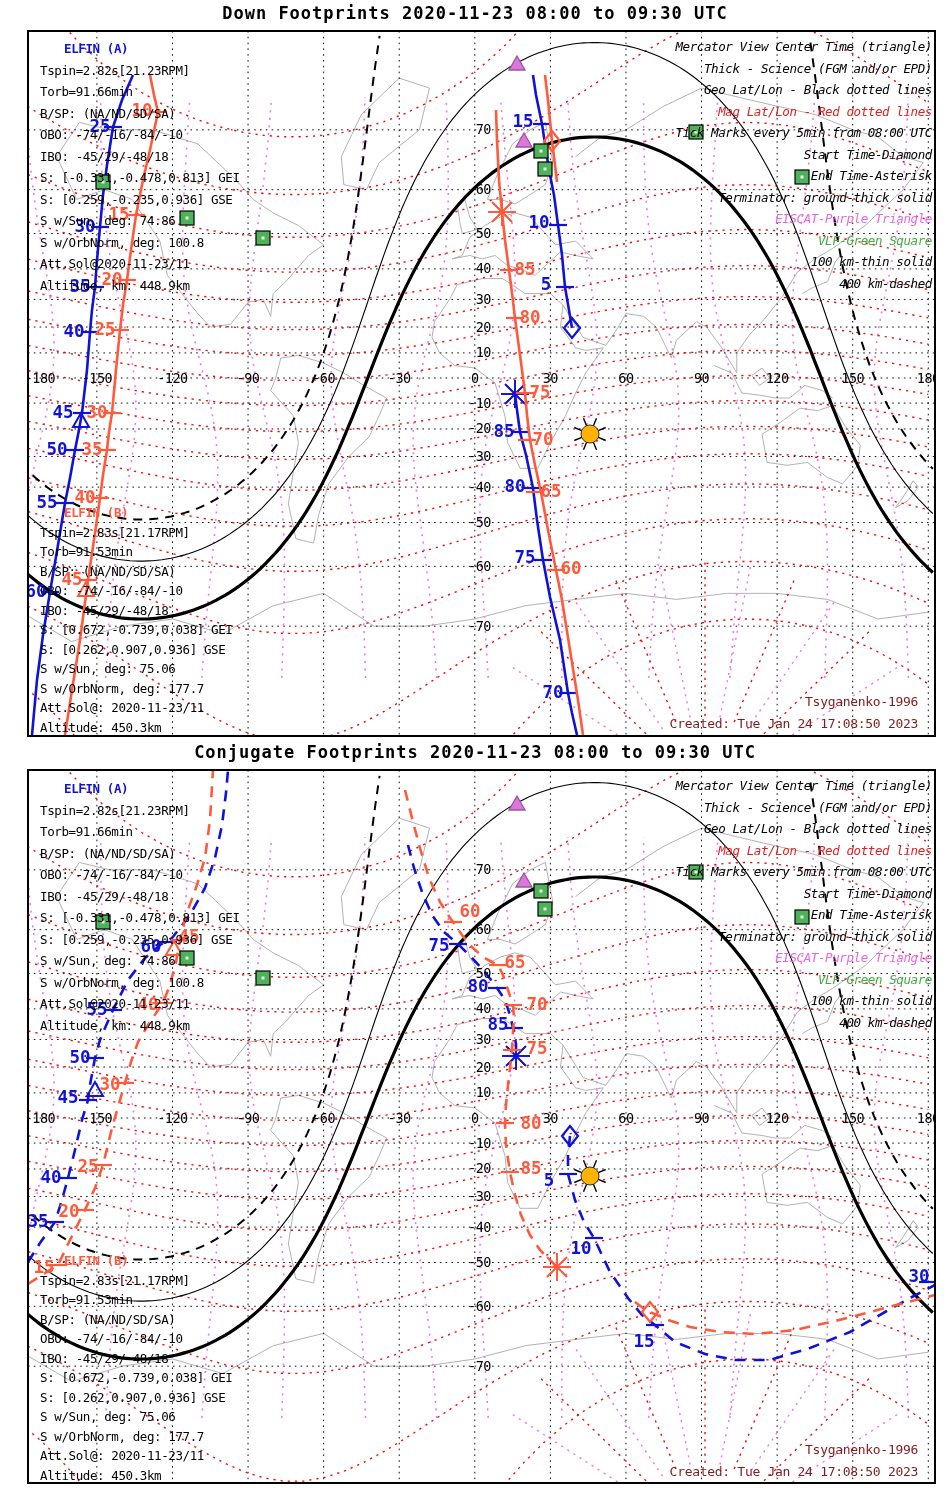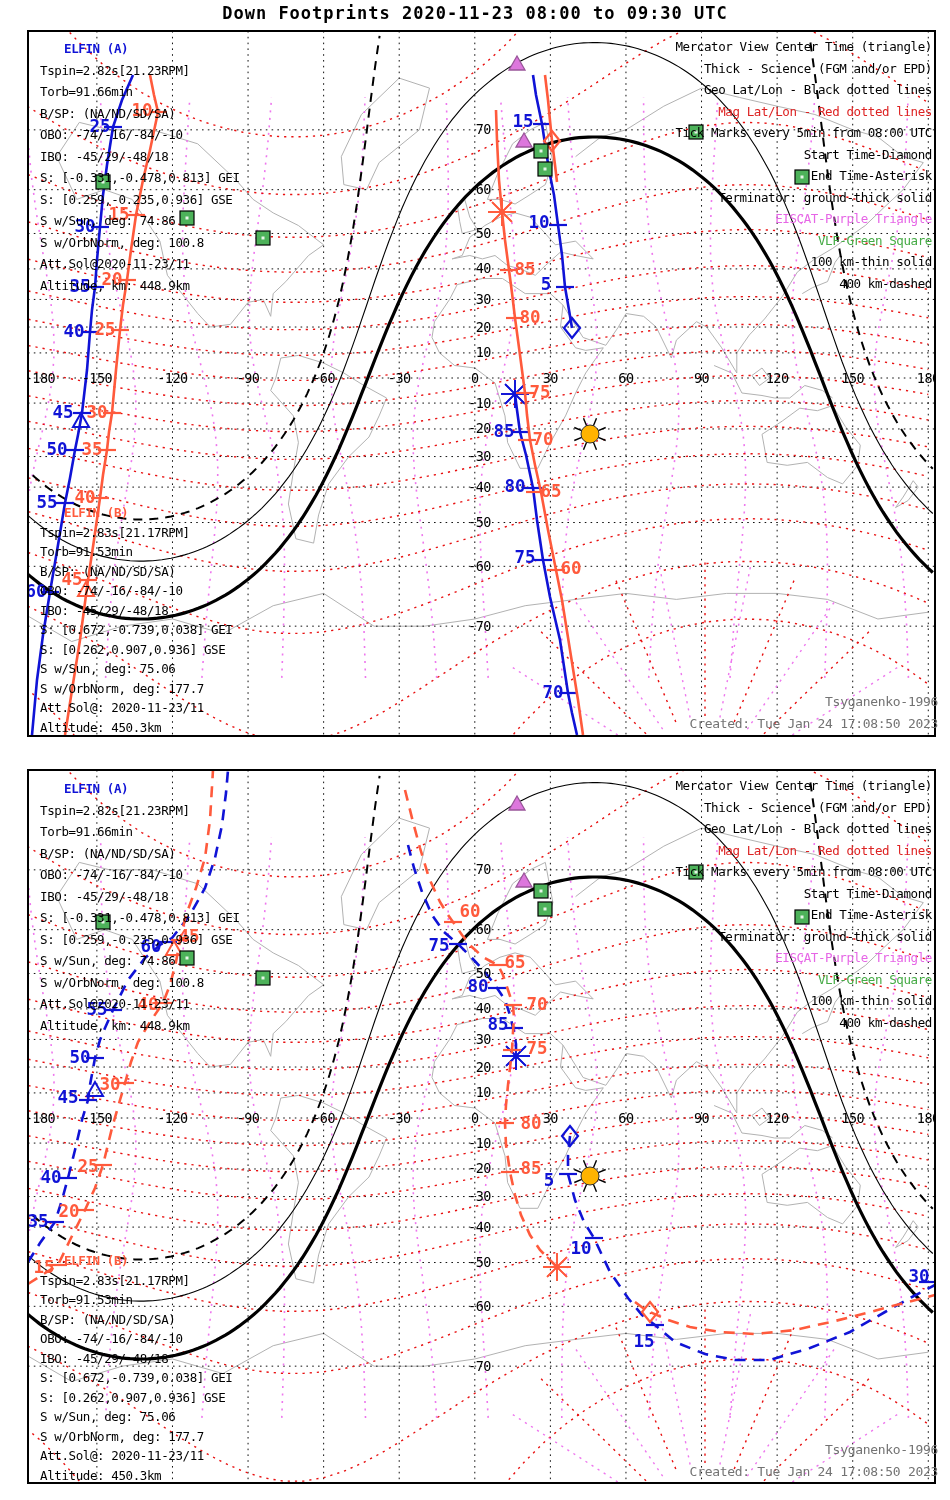--- a/index.html
+++ b/index.html
@@ -8,23 +8,23 @@
   svg.mapsvg{position:absolute;left:0;top:0;}
   .panel-title{position:absolute;left:0;width:950px;text-align:center;
     font-size:17px;font-weight:600;letter-spacing:1px;color:#000;white-space:pre;}
   .info-block{position:absolute;left:40px;font-size:12.5px;letter-spacing:-0.4px;
     color:#000;white-space:pre;}
   .info-line{height:21.5px;line-height:21.5px;}
   .info-line.tight{height:19.5px;line-height:19.5px;}
   .info-title{font-weight:700;margin-left:24px;}
   .legend-block{position:absolute;right:18px;text-align:right;font-size:12.5px;
     letter-spacing:-0.4px;color:#000;white-space:pre;}
-  .legend-line{height:21.5px;line-height:21.5px;}
-  .footer-model,.footer-created{position:absolute;right:12px;text-align:left;
-    font-size:13px;letter-spacing:-0.3px;color:#737373;white-space:pre;}
+  .legend-line{height:21.5px;line-height:21.5px;font-style:italic;}
+  .footer-model,.footer-created{position:absolute;right:32px;text-align:left;
+    font-size:13px;letter-spacing:-0.3px;color:#7f1d1d;white-space:pre;}
 </style>
 </head>
 <body>
 
 <div class="stage">
   <svg class="mapsvg" id="map" width="950" height="1500" viewBox="0 0 950 1500">
       <defs>
         <clipPath id="clip0">
           <rect x="28" y="31" width="907" height="705"></rect>
         </clipPath>
@@ -528,20 +528,21 @@
           <text x="491" y="1231.5960802455254" text-anchor="end">-40</text>
           <text x="491" y="1267.027695981672" text-anchor="end">-50</text>
           <text x="491" y="1310.8249792602487" text-anchor="end">-60</text>
           <text x="491" y="1370.6643682616518" text-anchor="end">-70</text>
         </g>
       </g>
       <rect x="28" y="770" width="907" height="713" fill="none" stroke="#000" stroke-width="2"></rect>
     </svg>
 
   <div class="panel-title" style="top:3px;">Down Footprints 2020-11-23 08:00 to 09:30 UTC</div>
+  <div class="panel-title" style="top:742px;">Conjugate Footprints 2020-11-23 08:00 to 09:30 UTC</div>
 
   <div class="info-block" style="top:38px;" id="info-a-top"><div class="info-line info-title" style="color: rgb(16, 19, 214);">ELFIN (A)</div><div class="info-line">Tspin=2.82s[21.23RPM]</div><div class="info-line">Torb=91.66min</div><div class="info-line">B/SP: (NA/ND/SD/SA)</div><div class="info-line">OBO: -74/-16/-84/-10</div><div class="info-line">IBO: -45/29/-48/18</div><div class="info-line">S: [-0.331,-0.478,0.813] GEI</div><div class="info-line">S: [0.259,-0.235,0.936] GSE</div><div class="info-line">S w/Sun, deg: 74.86</div><div class="info-line">S w/OrbNorm, deg: 100.8</div><div class="info-line">Att.Sol@2020-11-23/11</div><div class="info-line">Altitude, km: 448.9km</div></div>
   <div class="info-block" style="top:503px;" id="info-b-top"><div class="info-line info-title tight" style="color: rgb(255, 90, 60);">ELFIN (B)</div><div class="info-line tight">Tspin=2.83s[21.17RPM]</div><div class="info-line tight">Torb=91.53min</div><div class="info-line tight">B/SP: (NA/ND/SD/SA)</div><div class="info-line tight">OBO: -74/-16/-84/-10</div><div class="info-line tight">IBO: -45/29/-48/18</div><div class="info-line tight">S: [0.672,-0.739,0.038] GEI</div><div class="info-line tight">S: [0.262,0.907,0.936] GSE</div><div class="info-line tight">S w/Sun, deg: 75.06</div><div class="info-line tight">S w/OrbNorm, deg: 177.7</div><div class="info-line tight">Att.Sol@: 2020-11-23/11</div><div class="info-line tight">Altitude: 450.3km</div></div>
   <div class="info-block" style="top:778px;" id="info-a-bot"><div class="info-line info-title" style="color: rgb(16, 19, 214);">ELFIN (A)</div><div class="info-line">Tspin=2.82s[21.23RPM]</div><div class="info-line">Torb=91.66min</div><div class="info-line">B/SP: (NA/ND/SD/SA)</div><div class="info-line">OBO: -74/-16/-84/-10</div><div class="info-line">IBO: -45/29/-48/18</div><div class="info-line">S: [-0.331,-0.478,0.813] GEI</div><div class="info-line">S: [0.259,-0.235,0.936] GSE</div><div class="info-line">S w/Sun, deg: 74.86</div><div class="info-line">S w/OrbNorm, deg: 100.8</div><div class="info-line">Att.Sol@2020-11-23/11</div><div class="info-line">Altitude, km: 448.9km</div></div>
   <div class="info-block" style="top:1251px;" id="info-b-bot"><div class="info-line info-title tight" style="color: rgb(255, 90, 60);">ELFIN (B)</div><div class="info-line tight">Tspin=2.83s[21.17RPM]</div><div class="info-line tight">Torb=91.53min</div><div class="info-line tight">B/SP: (NA/ND/SD/SA)</div><div class="info-line tight">OBO: -74/-16/-84/-10</div><div class="info-line tight">IBO: -45/29/-48/18</div><div class="info-line tight">S: [0.672,-0.739,0.038] GEI</div><div class="info-line tight">S: [0.262,0.907,0.936] GSE</div><div class="info-line tight">S w/Sun, deg: 75.06</div><div class="info-line tight">S w/OrbNorm, deg: 177.7</div><div class="info-line tight">Att.Sol@: 2020-11-23/11</div><div class="info-line tight">Altitude: 450.3km</div></div>
 
   <div class="legend-block" style="top:36px;" id="legend-top"><div class="legend-line" style="color: rgb(0, 0, 0);">Mercator View Center Time (triangle)</div><div class="legend-line" style="color: rgb(0, 0, 0);">Thick - Science (FGM and/or EPD)</div><div class="legend-line" style="color: rgb(0, 0, 0);">Geo Lat/Lon - Black dotted lines</div><div class="legend-line" style="color: rgb(221, 34, 34);">Mag Lat/Lon - Red dotted lines</div><div class="legend-line" style="color: rgb(0, 0, 0);">Tick Marks every 5min from 08:00 UTC</div><div class="legend-line" style="color: rgb(0, 0, 0);">Start Time-Diamond</div><div class="legend-line" style="color: rgb(0, 0, 0);">End Time-Asterisk</div><div class="legend-line" style="color: rgb(0, 0, 0);">Terminator: ground-thick solid</div><div class="legend-line" style="color: rgb(230, 102, 230);">EISCAT-Purple Triangle</div><div class="legend-line" style="color: rgb(68, 170, 68);">VLF-Green Square</div><div class="legend-line" style="color: rgb(0, 0, 0);">100 km-thin solid</div><div class="legend-line" style="color: rgb(0, 0, 0);">400 km-dashed</div></div>
   <div class="legend-block" style="top:775px;" id="legend-bot"><div class="legend-line" style="color: rgb(0, 0, 0);">Mercator View Center Time (triangle)</div><div class="legend-line" style="color: rgb(0, 0, 0);">Thick - Science (FGM and/or EPD)</div><div class="legend-line" style="color: rgb(0, 0, 0);">Geo Lat/Lon - Black dotted lines</div><div class="legend-line" style="color: rgb(221, 34, 34);">Mag Lat/Lon - Red dotted lines</div><div class="legend-line" style="color: rgb(0, 0, 0);">Tick Marks every 5min from 08:00 UTC</div><div class="legend-line" style="color: rgb(0, 0, 0);">Start Time-Diamond</div><div class="legend-line" style="color: rgb(0, 0, 0);">End Time-Asterisk</div><div class="legend-line" style="color: rgb(0, 0, 0);">Terminator: ground-thick solid</div><div class="legend-line" style="color: rgb(230, 102, 230);">EISCAT-Purple Triangle</div><div class="legend-line" style="color: rgb(68, 170, 68);">VLF-Green Square</div><div class="legend-line" style="color: rgb(0, 0, 0);">100 km-thin solid</div><div class="legend-line" style="color: rgb(0, 0, 0);">400 km-dashed</div></div>
 
   <div class="footer-model" style="top:694px;">Tsyganenko-1996</div>

